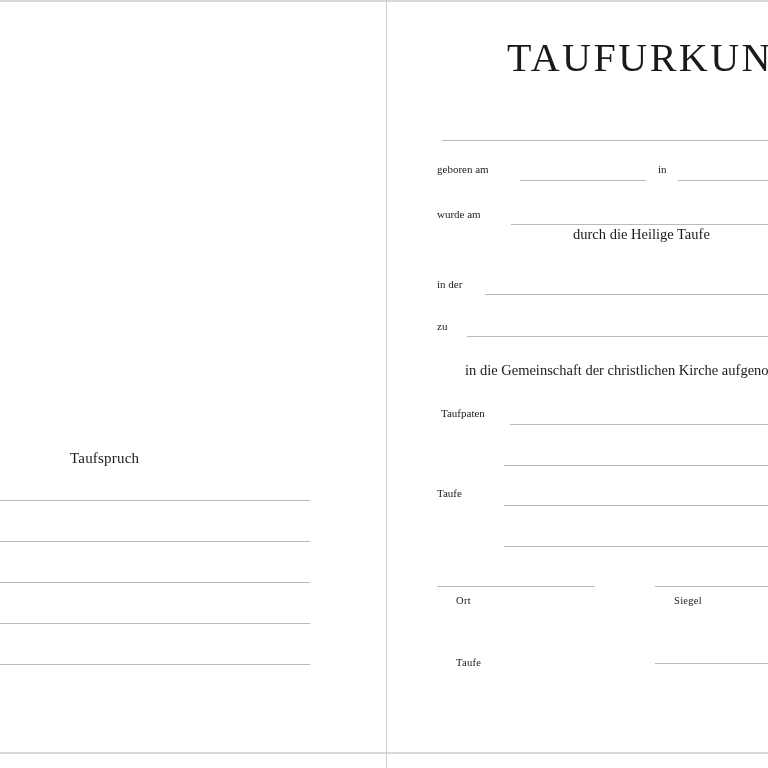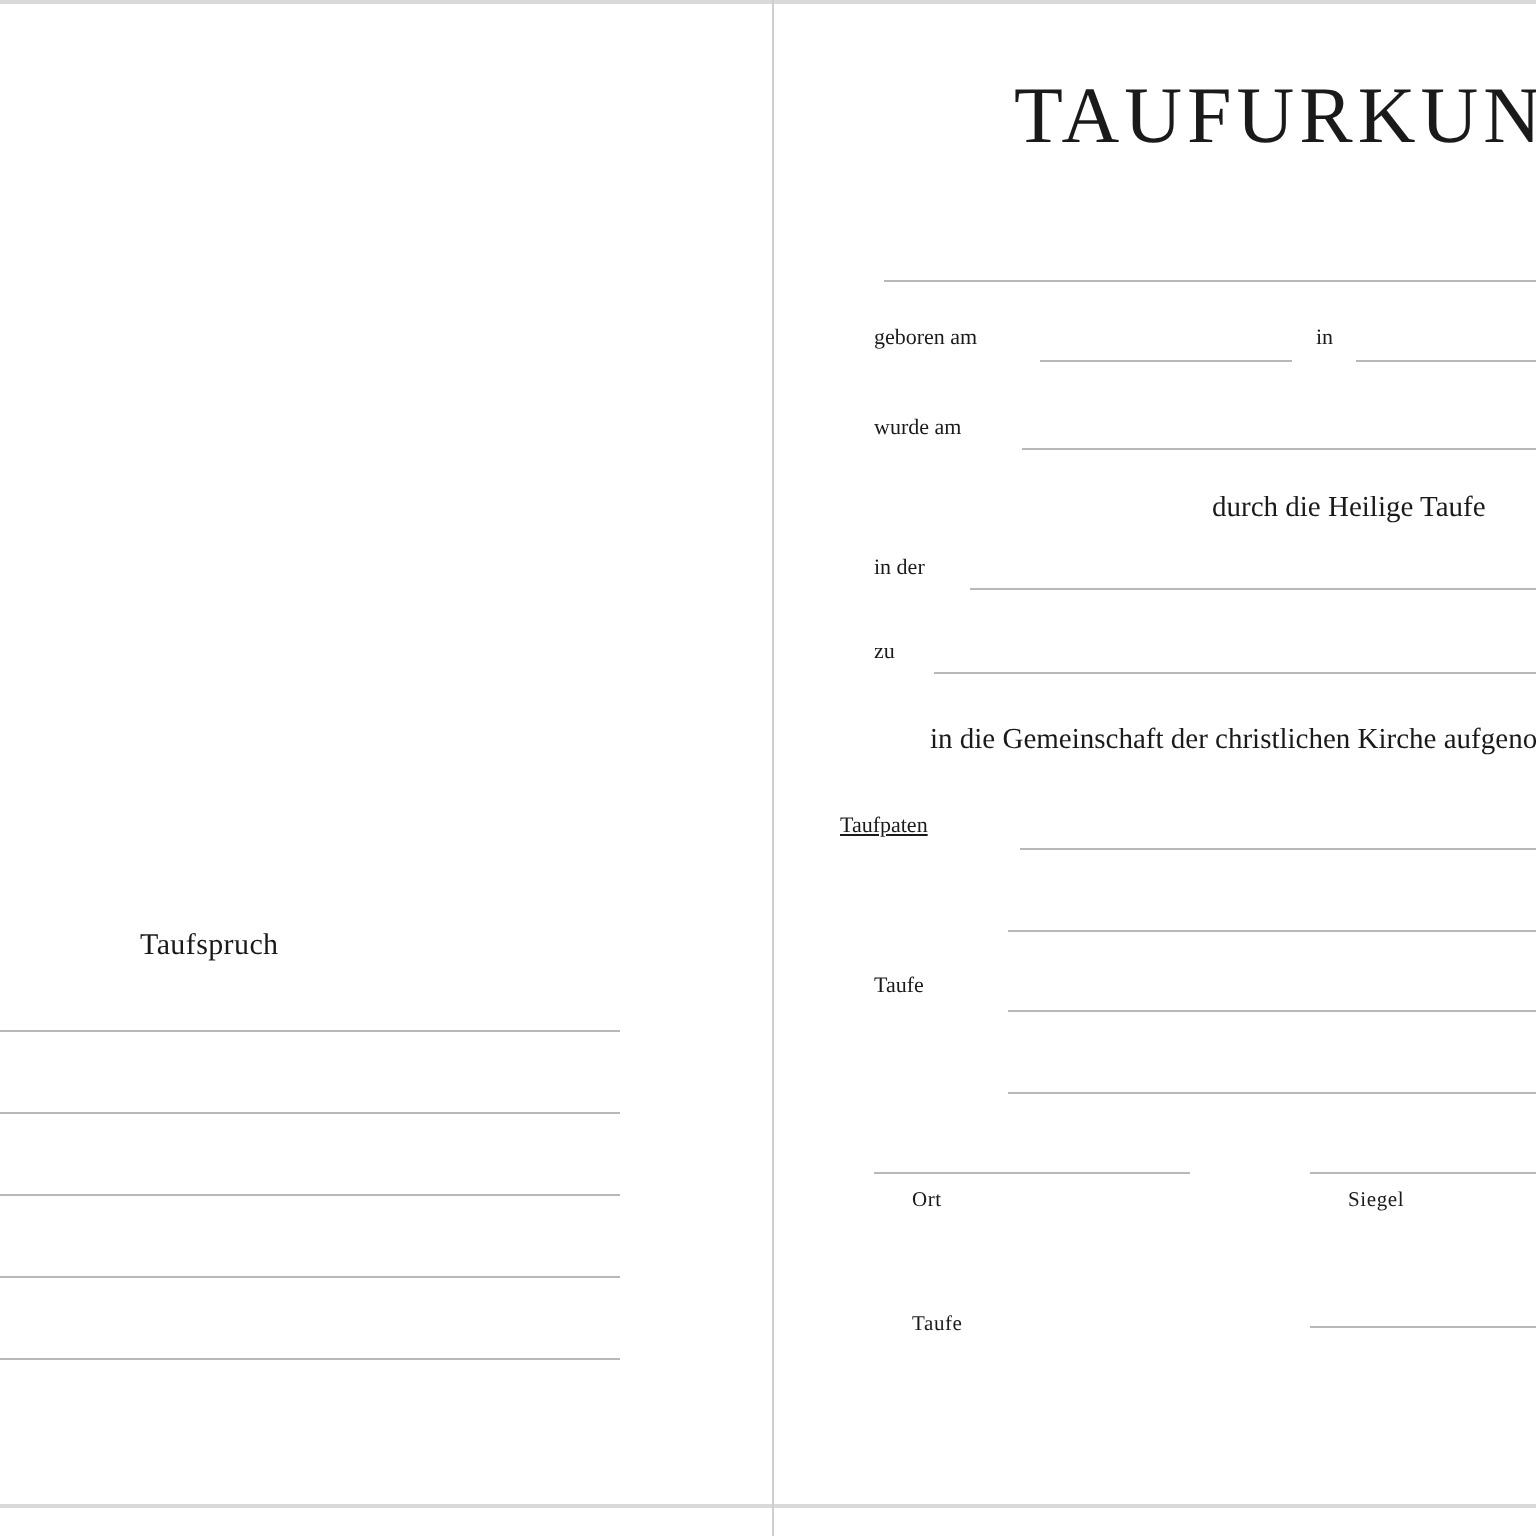--- a/index.html
+++ b/index.html
@@ -38,21 +38,21 @@
     position: absolute;
     left: 386px;
     top: 0;
     width: 1px;
     height: 768px;
     background: #cfcfcf;
   }
   .left-page {
     position: absolute;
     left: 0; top: 0;
-    width: 386px; height: 679px; margin-top: 15px;
+    width: 386px; height: 679px;
   }
   .right-page {
     position: absolute;
     left: 387px; top: 0;
     width: 381px; height: 768px;
   }
   
   .taufspruch-label {
     position: absolute;
     left: 70px;
@@ -134,31 +134,31 @@
 
     <div class="fieldlabel" style="left:50px; top:163px;">geboren am</div>
     <div class="rule" style="left:133px; top:180px; width:126px;"></div>
 
     <div class="fieldlabel" style="left:271px; top:163px;">in</div>
     <div class="rule" style="left:291px; top:180px; width:90px;"></div>
 
     <div class="fieldlabel" style="left:50px; top:208px;">wurde am</div>
     <div class="rule" style="left:124px; top:224px; width:257px;"></div>
 
-    <div class="centerline" style="left:186px; top:246px;margin-left:33px;">durch die Heilige Taufe</div>
+    <div class="centerline" style="left:186px; top:226px;">durch die Heilige Taufe</div>
 
     <div class="fieldlabel" style="left:50px; top:278px;text-align:right;">in der</div>
     <div class="rule" style="left:98px; top:294px; width:283px;"></div>
 
     <div class="fieldlabel" style="left:50px; top:320px;">zu</div>
     <div class="rule" style="left:80px; top:336px; width:301px;"></div>
 
     <div class="centerline" style="left:78px; top:362px;">in die Gemeinschaft der christlichen Kirche aufgenommen</div>
 
-    <div class="fieldlabel" style="left:33px; top:407px;text-decoration:underline;">Taufpaten</div>
+    <div class="fieldlabel" style="left:54px; top:407px;">Taufpaten</div>
     <div class="rule" style="left:123px; top:424px; width:258px;"></div>
     <div class="rule" style="left:117px; top:465px; width:264px;"></div>
 
     <div class="fieldlabel" style="left:50px; top:487px;">Taufe</div>
     <div class="rule" style="left:117px; top:505px; width:264px;"></div>
     <div class="rule" style="left:117px; top:546px; width:264px;"></div>
 
     <div class="rule" style="left:50px; top:586px; width:158px;"></div>
     <div class="smalllabel" style="left:52px; top:595px;">Ort</div>
 

